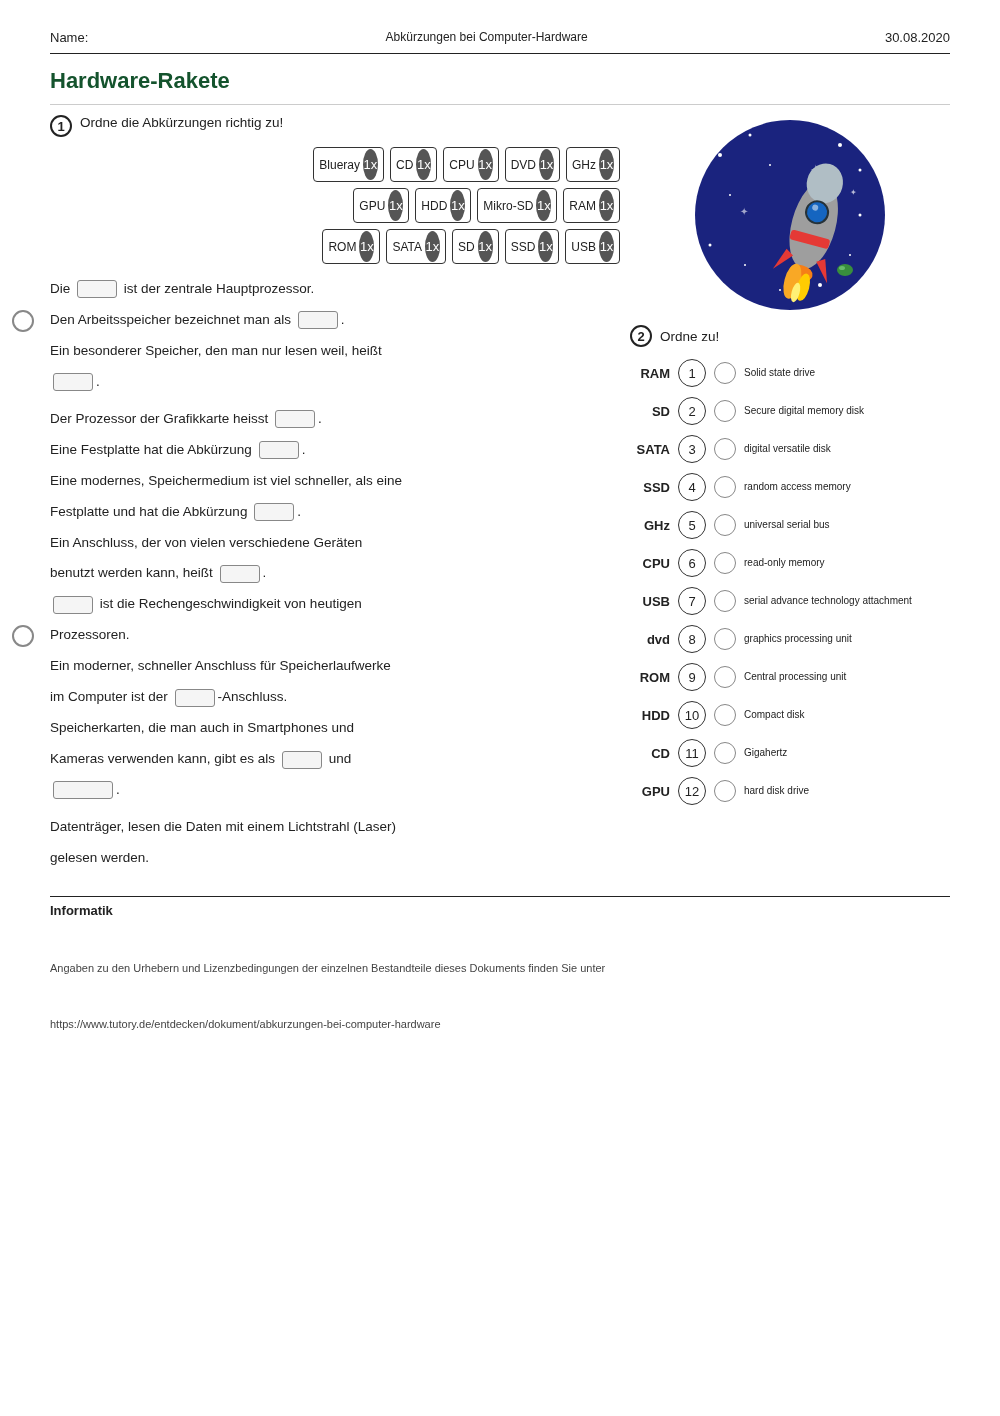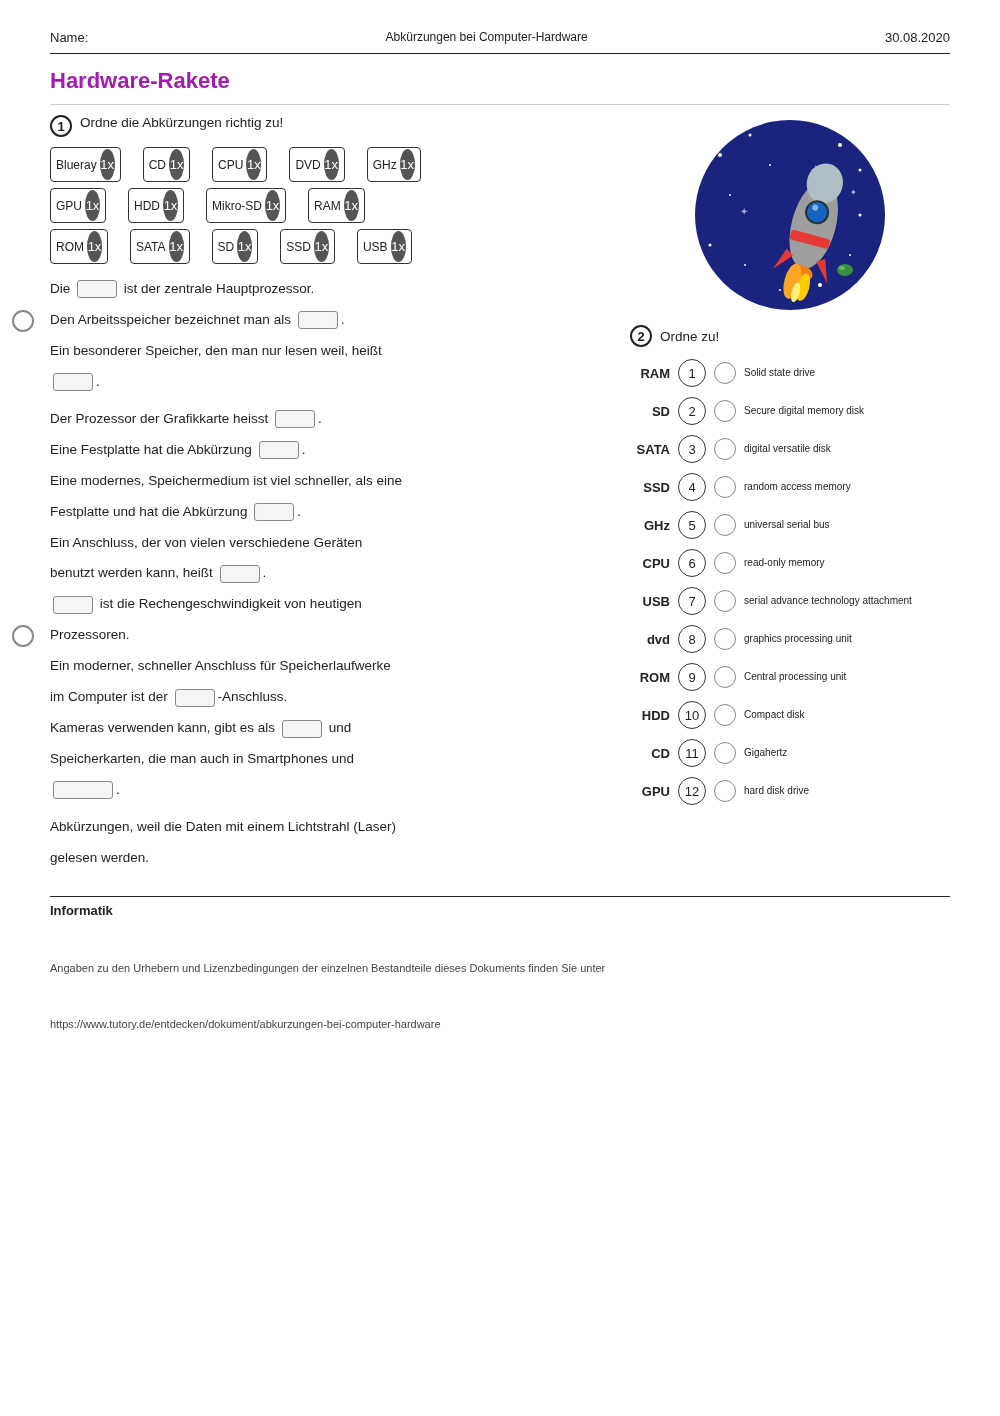--- a/index.html
+++ b/index.html
@@ -16,21 +16,21 @@
       display: flex;
       justify-content: space-between;
       align-items: flex-start;
       margin-bottom: 8px;
       font-size: 13px;
     }
     .header-center { text-align: center; font-size: 12px; }
     .divider { border: none; border-top: 1.5px solid #222; margin: 6px 0 14px 0; }
     .thin-divider { border: none; border-top: 1px solid #ccc; margin: 4px 0 10px 0; }
     .page-title {
-      color: #a21caf;
+      color: #14532d;
       font-size: 22px;
       font-weight: bold;
       margin-bottom: 10px;
     }
     .section-header {
       display: flex;
       align-items: flex-start;
       gap: 8px;
       font-size: 13.5px;
       font-weight: normal;
@@ -40,22 +40,23 @@
       width: 22px; height: 22px;
       border: 2px solid #222;
       border-radius: 50%;
       display: flex; align-items: center; justify-content: center;
       font-size: 13px; font-weight: bold;
       flex-shrink: 0;
     }
     .tag-row {
       display: flex;
       flex-wrap: wrap;
-      gap: 22px;
+      gap: 6px;
       margin-bottom: 6px;
+      justify-content: flex-end;
     }
     .tag {
       display: inline-flex;
       align-items: center;
       border: 1.5px solid #333;
       border-radius: 4px;
       padding: 1px 5px;
       font-size: 12px;
       background: #fff;
     }
@@ -278,30 +279,30 @@
     <div class="sentence">
       Prozessoren.
     </div>
     <div class="sentence">
       Ein moderner, schneller Anschluss für Speicherlaufwerke
     </div>
     <div class="sentence">
       im Computer ist der <span class="fill-blank"></span>-Anschluss.
     </div>
     <div class="sentence">
+      Speicherkarten, die man auch in Smartphones und
+    </div>
+    <div class="sentence">
       Kameras verwenden kann, gibt es als <span class="fill-blank"></span> und
-    </div>
-    <div class="sentence">
-      Speicherkarten, die man auch in Smartphones und
     </div>
     <div class="sentence" style="margin-bottom:14px;">
       <span class="fill-blank-lg"></span>.
     </div>
     <div class="sentence">
-      Abkürzungen, weil die Daten mit einem Lichtstrahl (Laser)
+      Datenträger, lesen die Daten mit einem Lichtstrahl (Laser)
     </div>
     <div class="sentence">
       gelesen werden.
     </div>
   </div>
 
   <div class="right-main">
 
     <div class="rocket-container">
       <svg width="200" height="200" viewBox="0 0 200 200" xmlns="http://www.w3.org/2000/svg">

